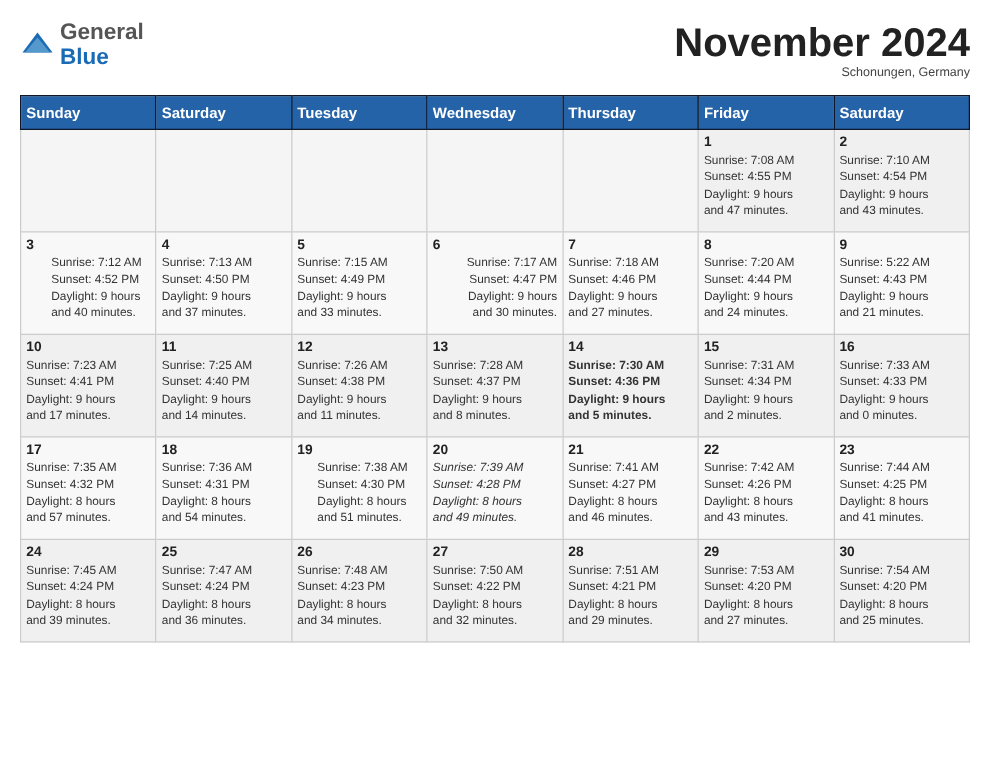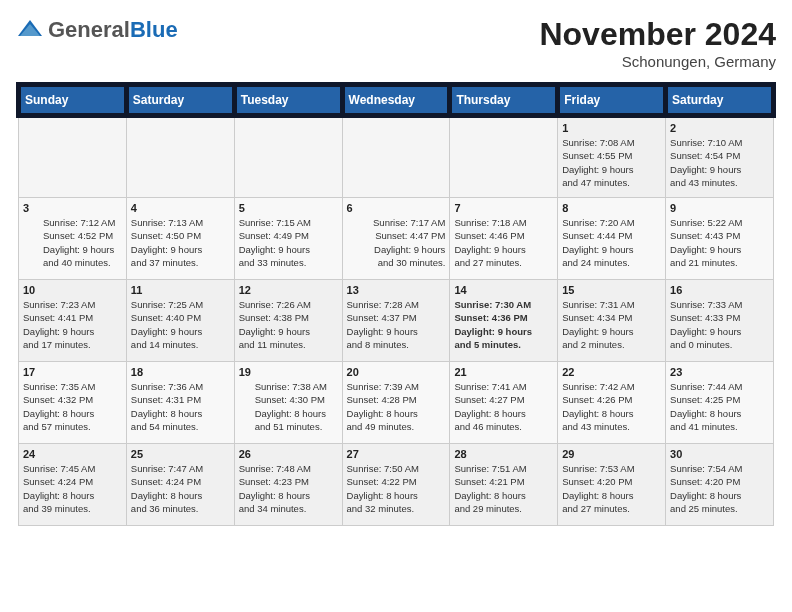--- a/index.html
+++ b/index.html
@@ -15,57 +15,57 @@
       justify-content: space-between;
       align-items: flex-start;
       margin-bottom: 12px;
     }
     .logo {
       display: flex;
       align-items: center;
     }
     .logo-text {
       display: flex;
-      flex-direction: row;
-      font-size: 22px;
+      flex-direction: column;
+      font-size: 18px;
       font-weight: bold;
       line-height: 1.1;
     }
     .logo-general { color: #555; }
     .logo-blue { color: #1a6bb5; }
     .logo-icon {
       width: 28px;
       height: 28px;
       margin-right: 4px;
     }
     .title-block {
       text-align: right;
     }
     .month-title {
       font-size: 32px;
       font-weight: bold;
       color: #222;
     }
     .location {
-      font-size: 15px;
+      font-size: 10px;
       color: #444;
     }
     table {
       width: 100%;
       border-collapse: collapse;
       table-layout: fixed;
     }
     th {
       background-color: #2563a8;
       color: #fff;
       font-size: 12px;
       font-weight: bold;
       padding: 6px 4px;
       text-align: left;
-      border: 5px solid #0f172a;
+      border: 1px solid #0f172a;
     }
     td {
       border: 1px solid #ccc;
       vertical-align: top;
       padding: 4px 4px 4px 4px;
       font-size: 10px;
       color: #222;
       height: 82px;
       background: #fff;
     }
@@ -263,21 +263,21 @@
         </td>
         <td>
           <span class="day-num">19</span>
           <div class="day-info" style="white-space: pre-line; margin-left: 16px;">Sunrise: 7:38 AM
 Sunset: 4:30 PM
 Daylight: 8 hours
 and 51 minutes.</div>
         </td>
         <td>
           <span class="day-num">20</span>
-          <div class="day-info" style="white-space: pre-line;">Sunrise: 7:39 AM
+          <div class="day-info" style="white-space: pre-line; font-style: italic;">Sunrise: 7:39 AM
 Sunset: 4:28 PM
 Daylight: 8 hours
 and 49 minutes.</div>
         </td>
         <td>
           <span class="day-num">21</span>
           <div class="day-info" style="white-space: pre-line;">Sunrise: 7:41 AM
 Sunset: 4:27 PM
 Daylight: 8 hours
 and 46 minutes.</div>

